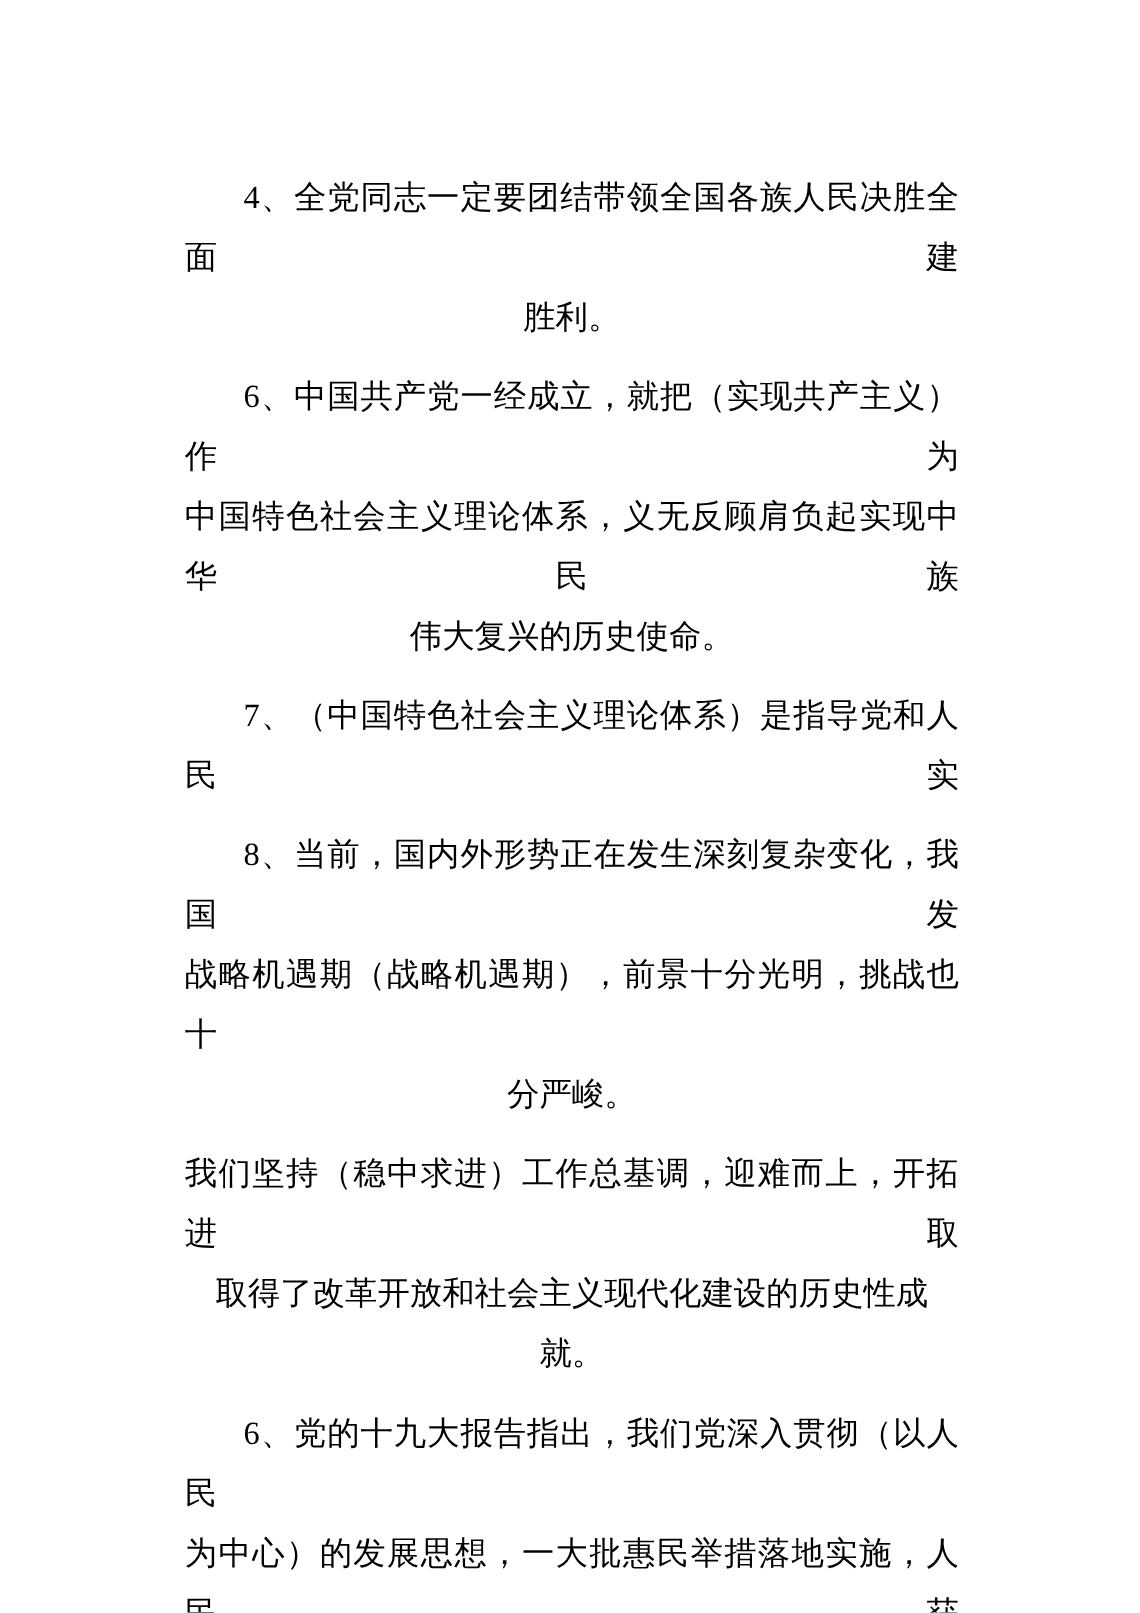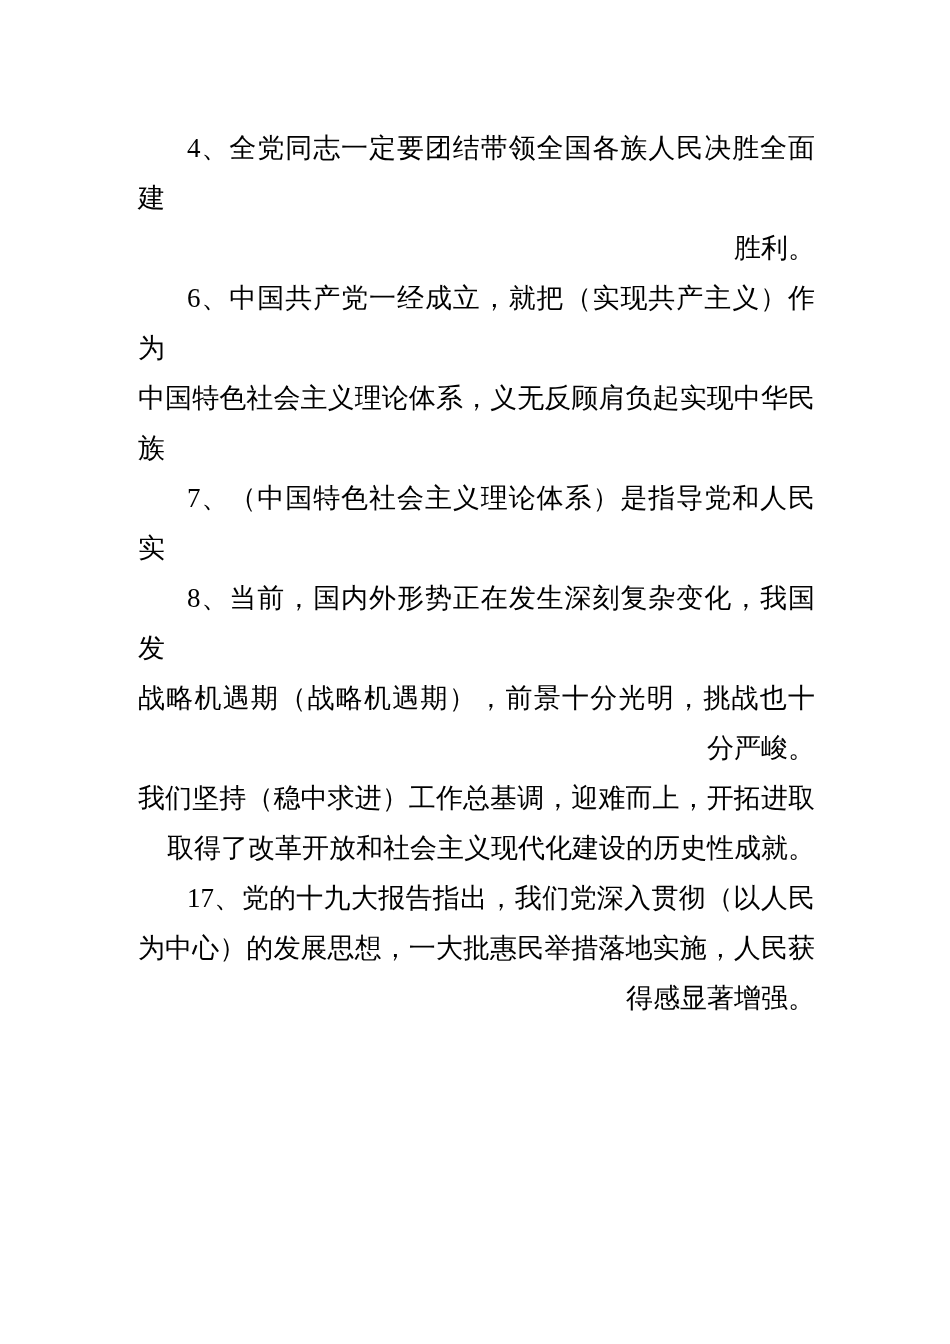--- a/index.html
+++ b/index.html
@@ -20,25 +20,25 @@
   .text-block {
     position: absolute;
     left: 138px;
     top: 123px;
     width: 677px;
     font-size: 27px;
     line-height: 50px;
     letter-spacing: 0;
   }
   .para {
-    margin: 0;
+    margin: 16px;
     padding: 0;
   }
   .line {
-    text-align: right;
+    text-align: center;
     min-height: 50px;
   }
   .line.just {
     text-align: justify;
     text-align-last: justify;
     text-justify: inter-character;
   }
   .line.indent {
     text-indent: 49px;
   }
@@ -48,32 +48,33 @@
 
 <div class="page">
   <div class="text-block">
       <div class="para">
         <div class="line indent just">4、全党同志一定要团结带领全国各族人民决胜全面建</div>
         <div class="line">胜利。</div>
       </div>
       <div class="para">
         <div class="line indent just">6、中国共产党一经成立，就把（实现共产主义）作为</div>
         <div class="line just">中国特色社会主义理论体系，义无反顾肩负起实现中华民族</div>
+        <div class="line">伟大复兴的历史使命。</div>
       </div>
       <div class="para">
         <div class="line indent just">7、（中国特色社会主义理论体系）是指导党和人民实</div>
       </div>
       <div class="para">
         <div class="line indent just">8、当前，国内外形势正在发生深刻复杂变化，我国发</div>
         <div class="line just">战略机遇期（战略机遇期），前景十分光明，挑战也十</div>
         <div class="line">分严峻。</div>
       </div>
       <div class="para">
         <div class="line just">我们坚持（稳中求进）工作总基调，迎难而上，开拓进取</div>
         <div class="line">取得了改革开放和社会主义现代化建设的历史性成就。</div>
       </div>
       <div class="para">
-        <div class="line indent just">17、党的十九大报告指出，我们党深入贯彻（以人民</div>
+        <div class="line indent just">6、党的十九大报告指出，我们党深入贯彻（以人民</div>
         <div class="line just">为中心）的发展思想，一大批惠民举措落地实施，人民获</div>
         <div class="line">得感显著增强。</div>
       </div>
     </div>
 </div>
 
 </body></html>

